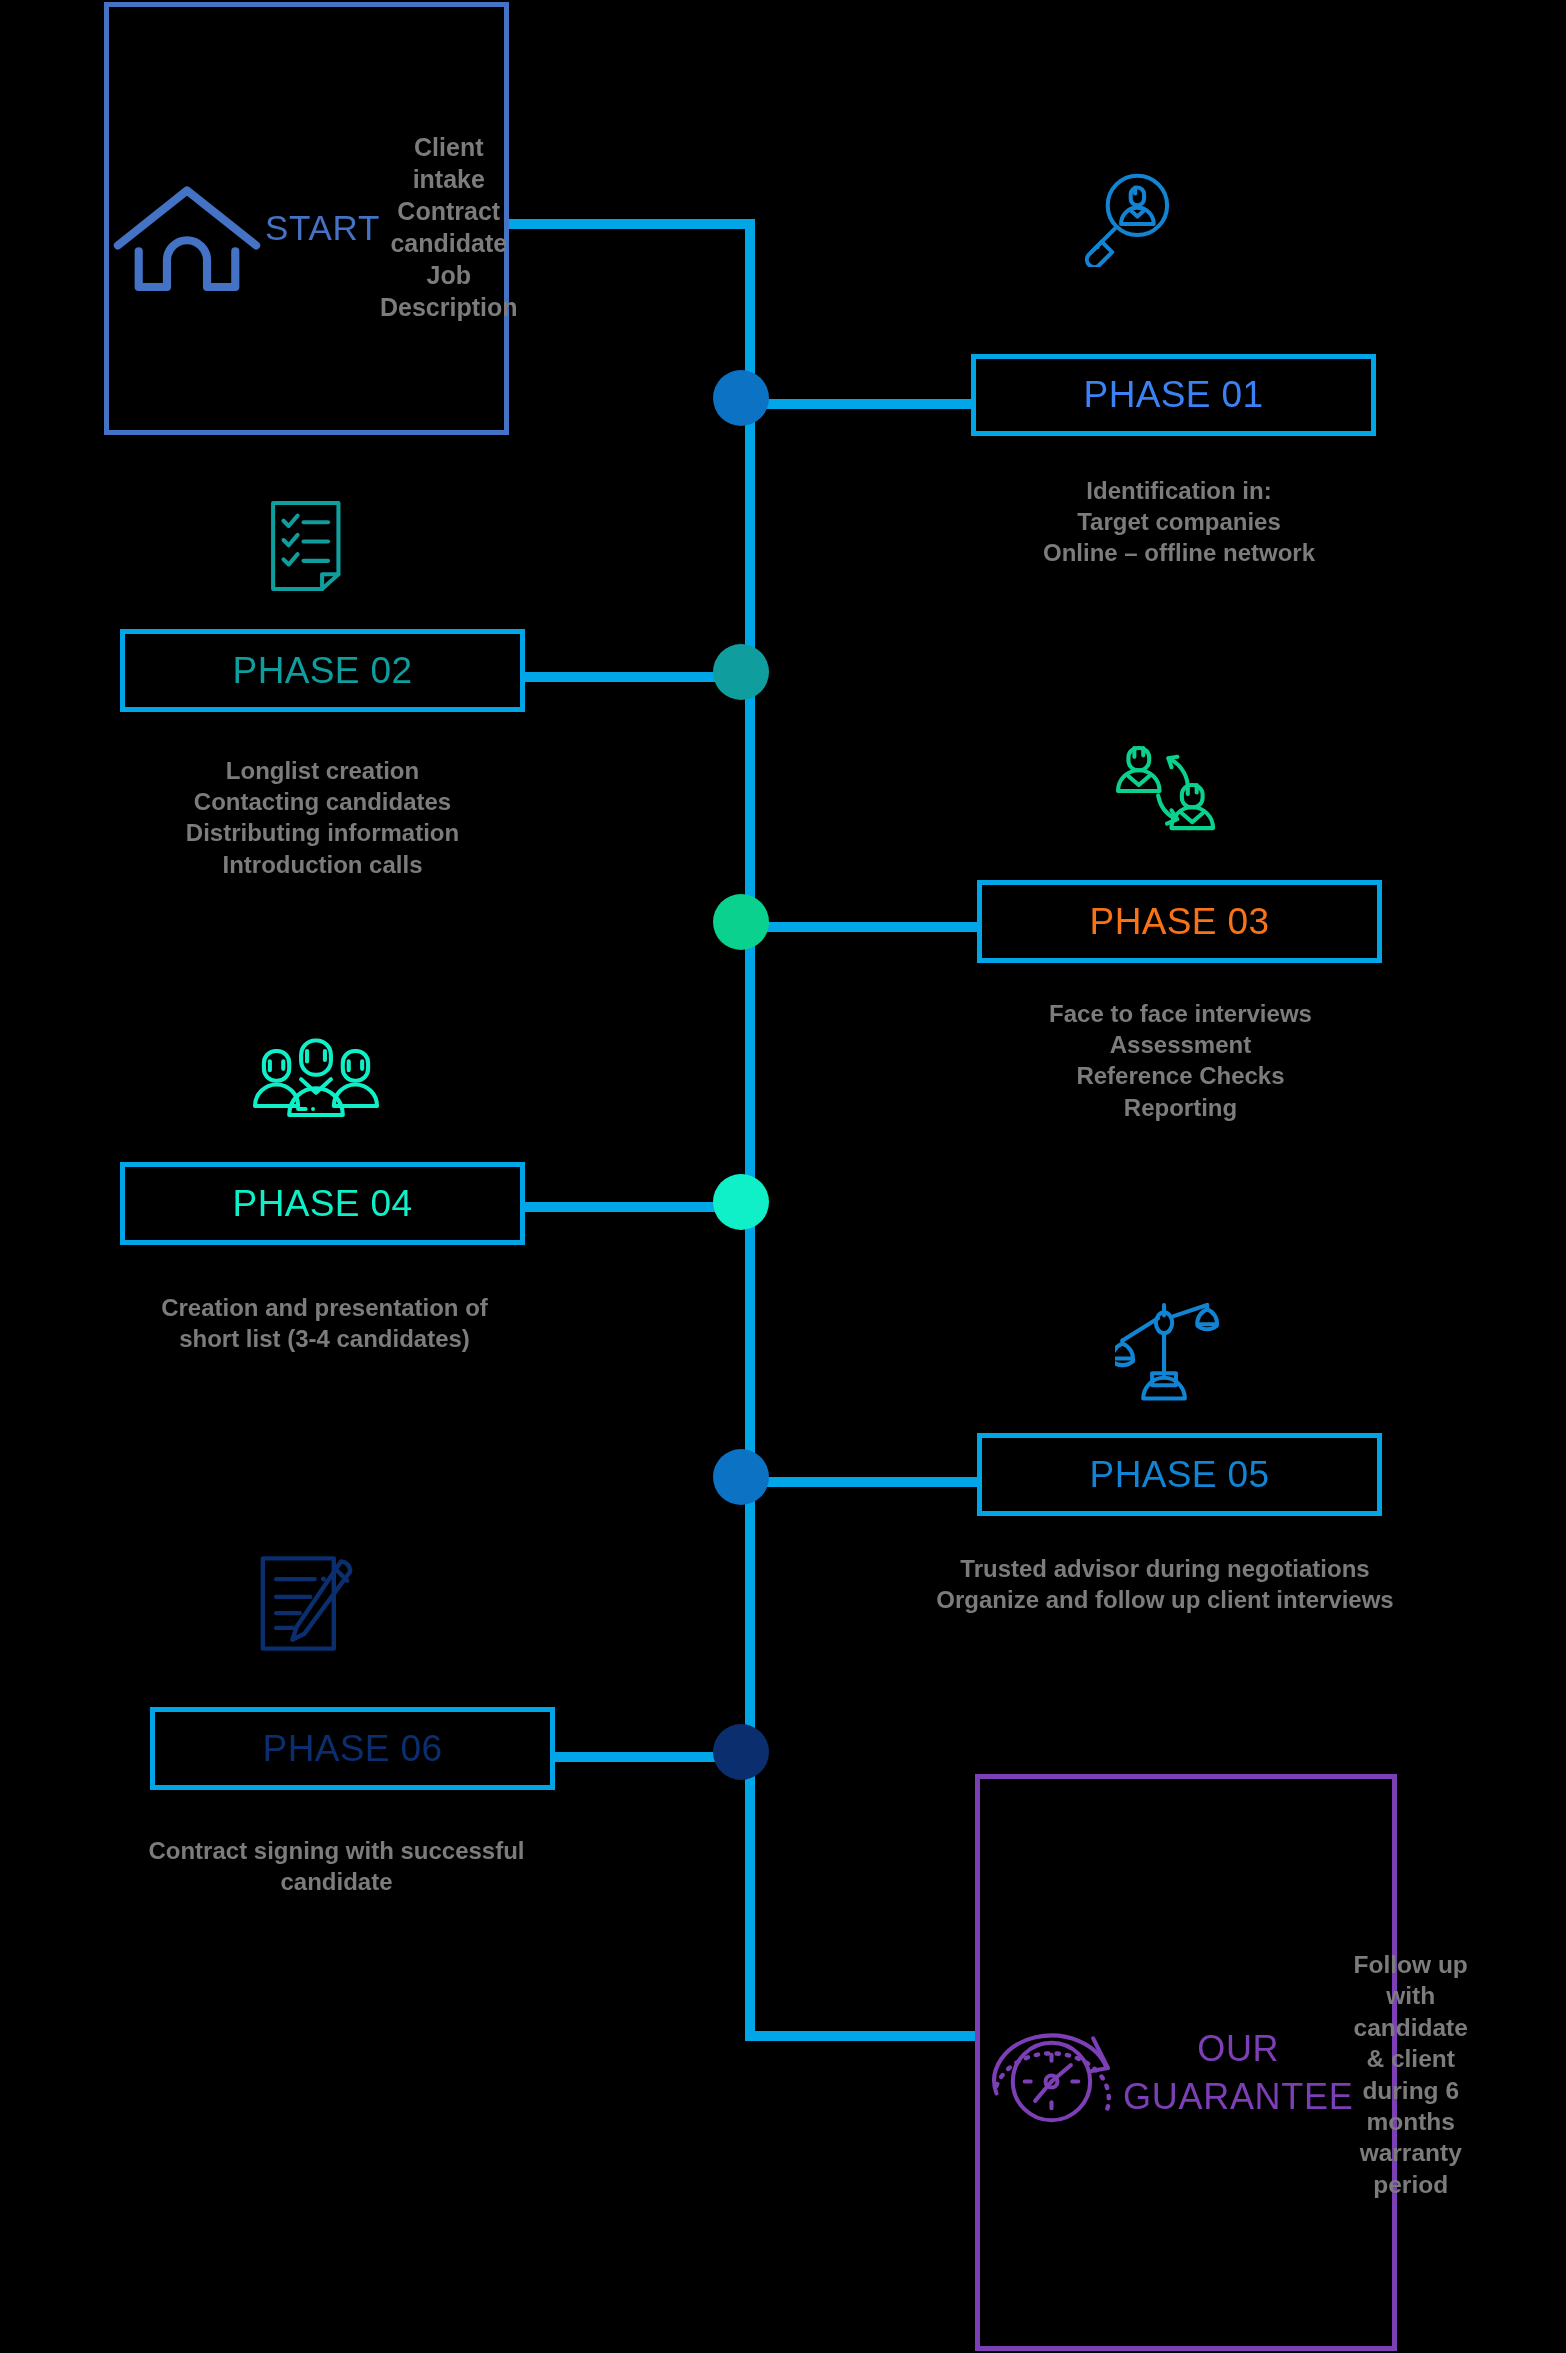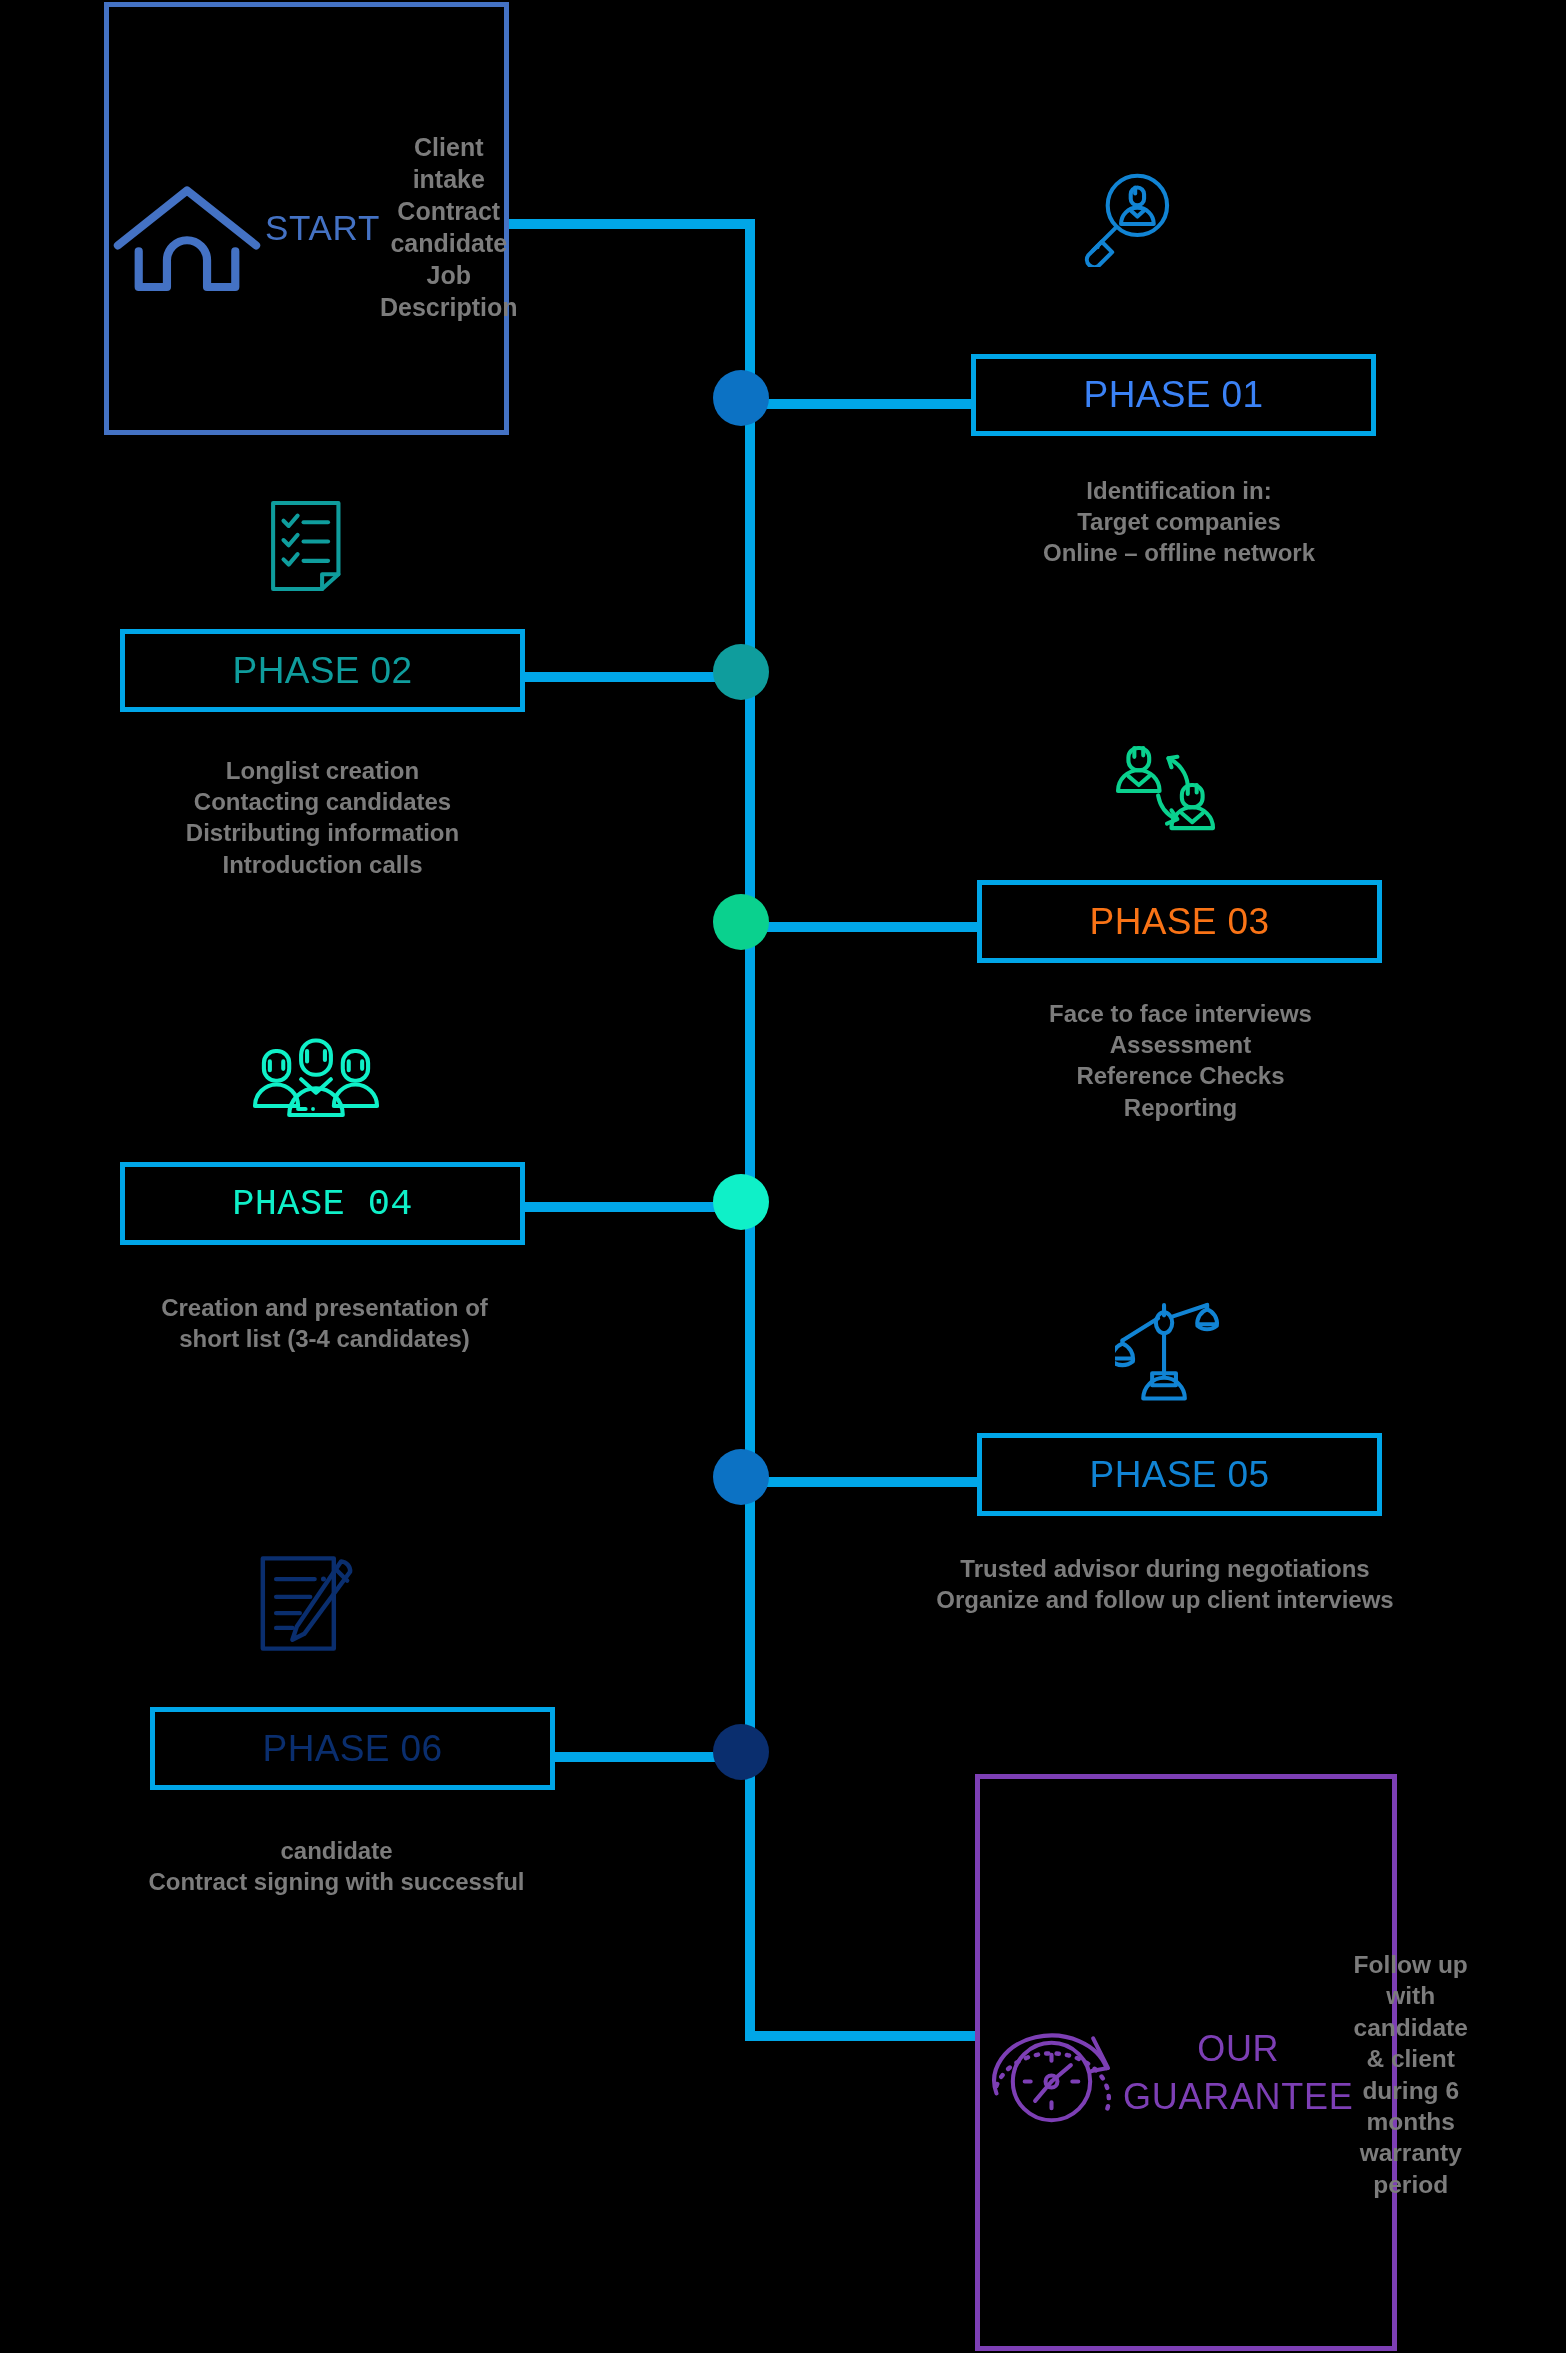--- a/index.html
+++ b/index.html
@@ -157,21 +157,21 @@
       <path d="M110 94 a29 29 0 0 1 58 0 Z"></path>
       <rect x="66" y="6" width="40" height="46" rx="19"></rect>
       <path d="M74 20 L74 34 M98 20 L98 32"></path>
       <path d="M50 106 a36 36 0 0 1 72 0 Z"></path>
       <path d="M66 58 L86 76 L106 58"></path>
       <path d="M62 98 L72 98"></path>
       <circle cx="82" cy="98" r="2.6" fill="#0ff0c8" stroke="none"></circle>
     </svg>
   </div>
   <div class="phasebar" style="left:120px;top:1162px;width:405px;height:83px;border:5.2px solid #00a6e8;">
-    <span style="color:#0ff0c8;font-size:37px;font-family:Liberation Mono, monospace;">PHASE 04</span>
+    <span style="color:#0ff0c8;font-size:37px;">PHASE 04</span>
   </div>
   <div class="caption" style="left:82px;top:1292px;width:485px;">
     <div>Creation and presentation of</div>
     <div>short list (3-4 candidates)</div>
   </div>
 
   <div class="icon" style="left:1115px;top:1299px;">
     <svg width="107" height="104" viewBox="0 0 144 140" fill="none" stroke="#1184d4" stroke-width="5.5" stroke-linecap="round" stroke-linejoin="round">
       <ellipse cx="66" cy="32" rx="11" ry="14"></ellipse>
       <path d="M66 46 L66 102"></path>
@@ -205,22 +205,22 @@
       <path d="M34 84 L66 84"></path>
       <path d="M34 104 L56 104"></path>
       <path d="M122 14 a13 13 0 0 1 12 14 L72 112 L56 120 L62 102 Z"></path>
       <path d="M116 26 L130 40"></path>
     </svg>
   </div>
   <div class="phasebar" style="left:150px;top:1707px;width:405px;height:83px;border:5.2px solid #00a6e8;">
     <span style="color:#0a2e6e;font-size:37px;">PHASE 06</span>
   </div>
   <div class="caption" style="left:53px;top:1835px;width:567px;">
+    <div>Contract signing with successful</div>
     <div>candidate</div>
-    <div>Contract signing with successful</div>
   </div>
 
   <div class="card" style="left:975px;top:1774px;width:422px;height:577px;border:5.2px solid #7d3fb5;">
     <div class="icon" style="position:relative;margin-top:37px;">
       <svg width="143" height="119" viewBox="0 0 192 160" fill="none" stroke="#7d3fb5" stroke-width="5.5" stroke-linecap="round" stroke-linejoin="round">
         <circle cx="96" cy="80" r="52"></circle>
         <path d="M96 44 L96 52 M96 108 L96 116 M60 80 L68 80 M124 80 L132 80"></path>
         <circle cx="96" cy="80" r="8" fill="none"></circle>
         <path d="M96 80 L122 58"></path>
         <path d="M96 80 L74 106"></path>

